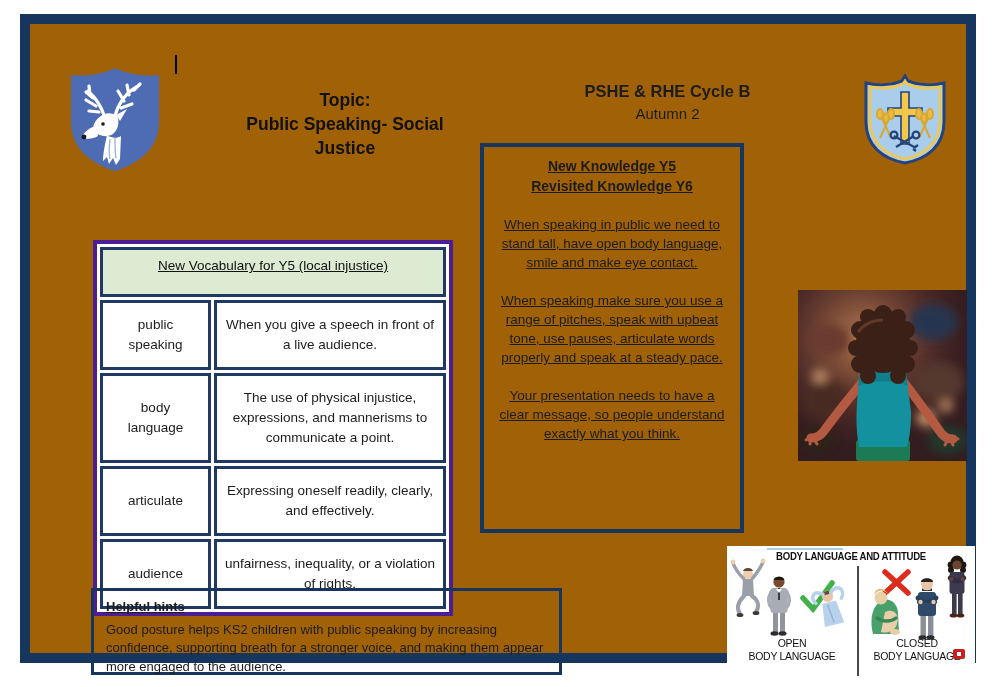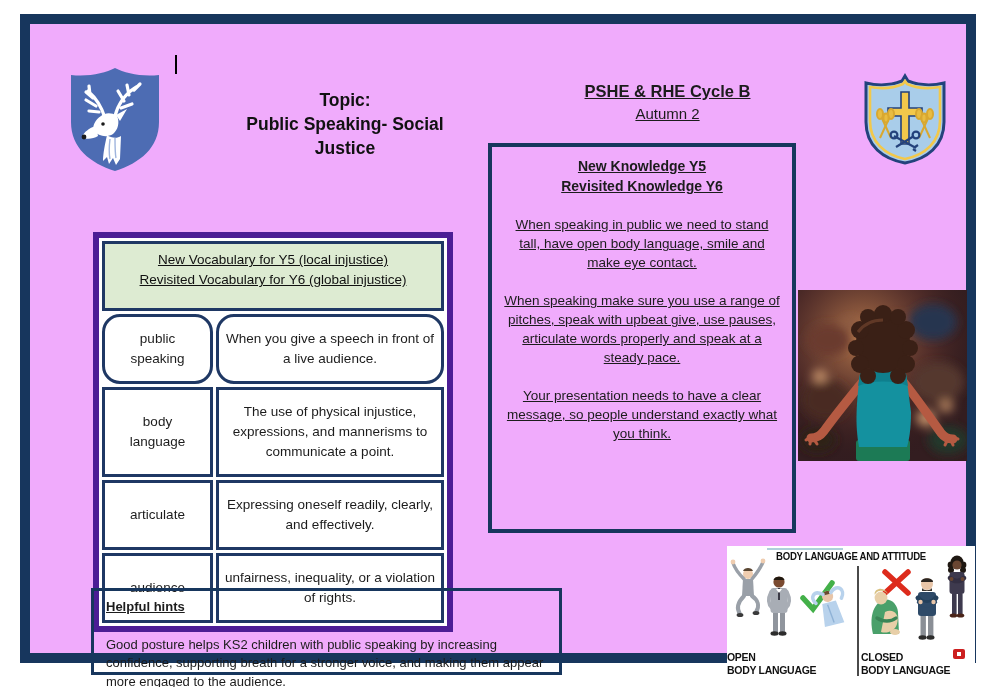--- a/index.html
+++ b/index.html
@@ -3,87 +3,87 @@
 <meta charset="utf-8">
 <style>
   html,body{margin:0;padding:0;}
   body{
     width:996px;height:687px;background:#ffffff;
     font-family:"Liberation Sans", sans-serif;color:#1c1c1c;
     position:relative;overflow:hidden;
   }
   .page-frame{
     position:absolute;left:20px;top:14px;width:936px;height:629px;
-    border:10px solid #17365d;background:#f0abfc;
+    border:10px solid #17365d;background:#a16207;
   }
   .abs{position:absolute;}
   
   .caret{left:145px;top:31px;width:2px;height:19px;background:#000;}
   
   .topic{
     left:180px;top:64px;width:270px;text-align:center;
     font-weight:bold;font-size:17.5px;line-height:24px;color:#111;
   }
   
-  .subject-block{left:510px;top:56px;width:255px;text-align:center;text-decoration:underline;}
+  .subject-block{left:510px;top:56px;width:255px;text-align:center;}
   .subject-block .subject{font-weight:bold;font-size:16.5px;line-height:22px;}
   .subject-block .term{font-size:15px;line-height:24px;}
   
   .vocab{
-    left:63px;top:208px;width:360px;
-    border:6px solid #4c1d95;background:#fff;
+    left:63px;top:216px;width:360px;
+    border:4px solid #4c1d95;background:#fff;
     box-sizing:border-box;padding:3px;
   }
   .vocab-header{
     border:3px solid #1f3864;background:#ddebd2;
     text-align:center;font-size:13.5px;line-height:20px;
     padding:6px 4px 18px 4px;color:#111;
   }
   .vocab-header div{text-decoration:underline;}
   .vrow{display:grid;grid-template-columns:111px 1fr;gap:3px;margin-top:3px;}
   .vcell{
     border:3px solid #1f3864;display:flex;align-items:center;justify-content:center;
     text-align:center;font-size:13.5px;line-height:20px;box-sizing:border-box;
   }
   .vterm{padding:2px 12px;}
   .vdef{padding:12px 6px;}
-  .r1{min-height:42px;border-radius:18px;} .r2{min-height:62px;} .r3{min-height:42px;} .r4{min-height:40px;}
+  .r1{min-height:42px;} .r2{min-height:62px;} .r3{min-height:42px;} .r4{min-height:40px;}
   
   .knowledge{
-    left:450px;top:119px;width:308px;height:390px;
+    left:450px;top:119px;width:264px;height:390px;
     border:4px solid #17365d;box-sizing:border-box;
-    padding:9px 12px;text-align:center;font-size:13.5px;line-height:19px;margin-left:8px;
+    padding:9px 12px;text-align:center;font-size:13.5px;line-height:19px;
   }
   .knowledge .khead{font-weight:bold;text-decoration:underline;font-size:14px;line-height:20px;}
   .knowledge p{margin:19px 0 0 0;text-decoration:underline;}
   
   .hints{
     left:61px;top:564px;width:471px;height:87px;
     border:3px solid #17365d;box-sizing:border-box;
     padding:7px 12px;font-size:13px;line-height:18.5px;
   }
-  .hints .htitle{font-weight:bold;text-decoration:underline;margin-bottom:19px;}
+  .hints .htitle{font-weight:bold;text-decoration:underline;margin-bottom:4px;}
   
   .photo{left:768px;top:266px;width:169px;height:171px;}
   
   .stag-crest{left:35px;top:40px;width:100px;height:110px;}
   .school-crest{left:830px;top:48px;width:90px;height:94px;}
   
   .bl{left:697px;top:522px;width:248px;height:130px;background:#fff;}
   .bl-topline{position:absolute;left:40px;top:2px;width:76px;height:2px;background:#aecfdb;}
   .bl-title{
     position:absolute;left:0;top:5px;width:100%;text-align:center;
     font-weight:bold;font-size:10px;letter-spacing:-0.3px;
     transform:scaleX(0.96);color:#111;white-space:nowrap;
   }
   .bl-figures{position:absolute;left:0;top:6px;width:248px;height:92px;}
   .bl-divider{position:absolute;left:130px;top:20px;width:2px;height:110px;background:#4a4a4a;}
   .bl-label{
-    position:absolute;top:105px;text-align:left;
-    font-weight:bold;font-size:10.5px;line-height:12.5px;
+    position:absolute;top:91px;text-align:center;
+    font-weight:normal;font-size:10.5px;line-height:12.5px;
     letter-spacing:-0.3px;color:#111;
   }
   .bl-label.open{left:0;width:130px;}
   .bl-label.closed{left:134px;width:112px;}
   .bl-badge{
     position:absolute;left:226px;top:103px;width:12px;height:10px;
     background:#cc1f1f;border-radius:2px;
   }
   .bl-badge::after{
     content:"";position:absolute;left:4px;top:3px;width:4px;height:4px;background:#fff;
@@ -144,21 +144,20 @@
         <circle cx="34" cy="63" r="3.4"></circle>
           <circle cx="56" cy="63" r="3.4"></circle>
         <path d="M55,75 l3,-2 M53,77 l3,2"></path>
       </g>
     </svg>
   </div>
 
   <div class="abs vocab">
     <div class="vocab-header">
       <div>New Vocabulary for Y5 (local injustice)</div>
-      <div>Revisited Vocabulary for Y6 (global injustice)</div>
     </div>
     <div class="vrow">
       <div class="vcell vterm r1">public speaking</div>
       <div class="vcell vdef r1">When you give a speech in front of a live audience.</div>
     </div>
     <div class="vrow">
       <div class="vcell vterm r2">body language</div>
       <div class="vcell vdef r2">The use of physical injustice, expressions, and mannerisms to communicate a point.</div>
     </div>
     <div class="vrow">
@@ -168,21 +167,21 @@
     <div class="vrow">
       <div class="vcell vterm r4">audience</div>
       <div class="vcell vdef r4">unfairness, inequality, or a violation of rights.</div>
     </div>
   </div>
 
   <div class="abs knowledge">
     <div class="khead">New Knowledge Y5</div>
     <div class="khead">Revisited Knowledge Y6</div>
     <p>When speaking in public we need to stand tall, have open body language, smile and make eye contact.</p>
-    <p>When speaking make sure you use a range of pitches, speak with upbeat give, use pauses, articulate words properly and speak at a steady pace.</p>
+    <p>When speaking make sure you use a range of pitches, speak with upbeat tone, use pauses, articulate words properly and speak at a steady pace.</p>
     <p>Your presentation needs to have a clear message, so people understand exactly what you think.</p>
   </div>
 
   <div class="abs photo">
     <svg width="169" height="171" viewBox="0 0 169 171">
       <defs>
         <filter id="pblur" x="-20%" y="-20%" width="140%" height="140%">
             <feGaussianBlur stdDeviation="5"></feGaussianBlur>
           </filter>
         <radialGradient id="glow" cx="38%" cy="28%" r="75%">

